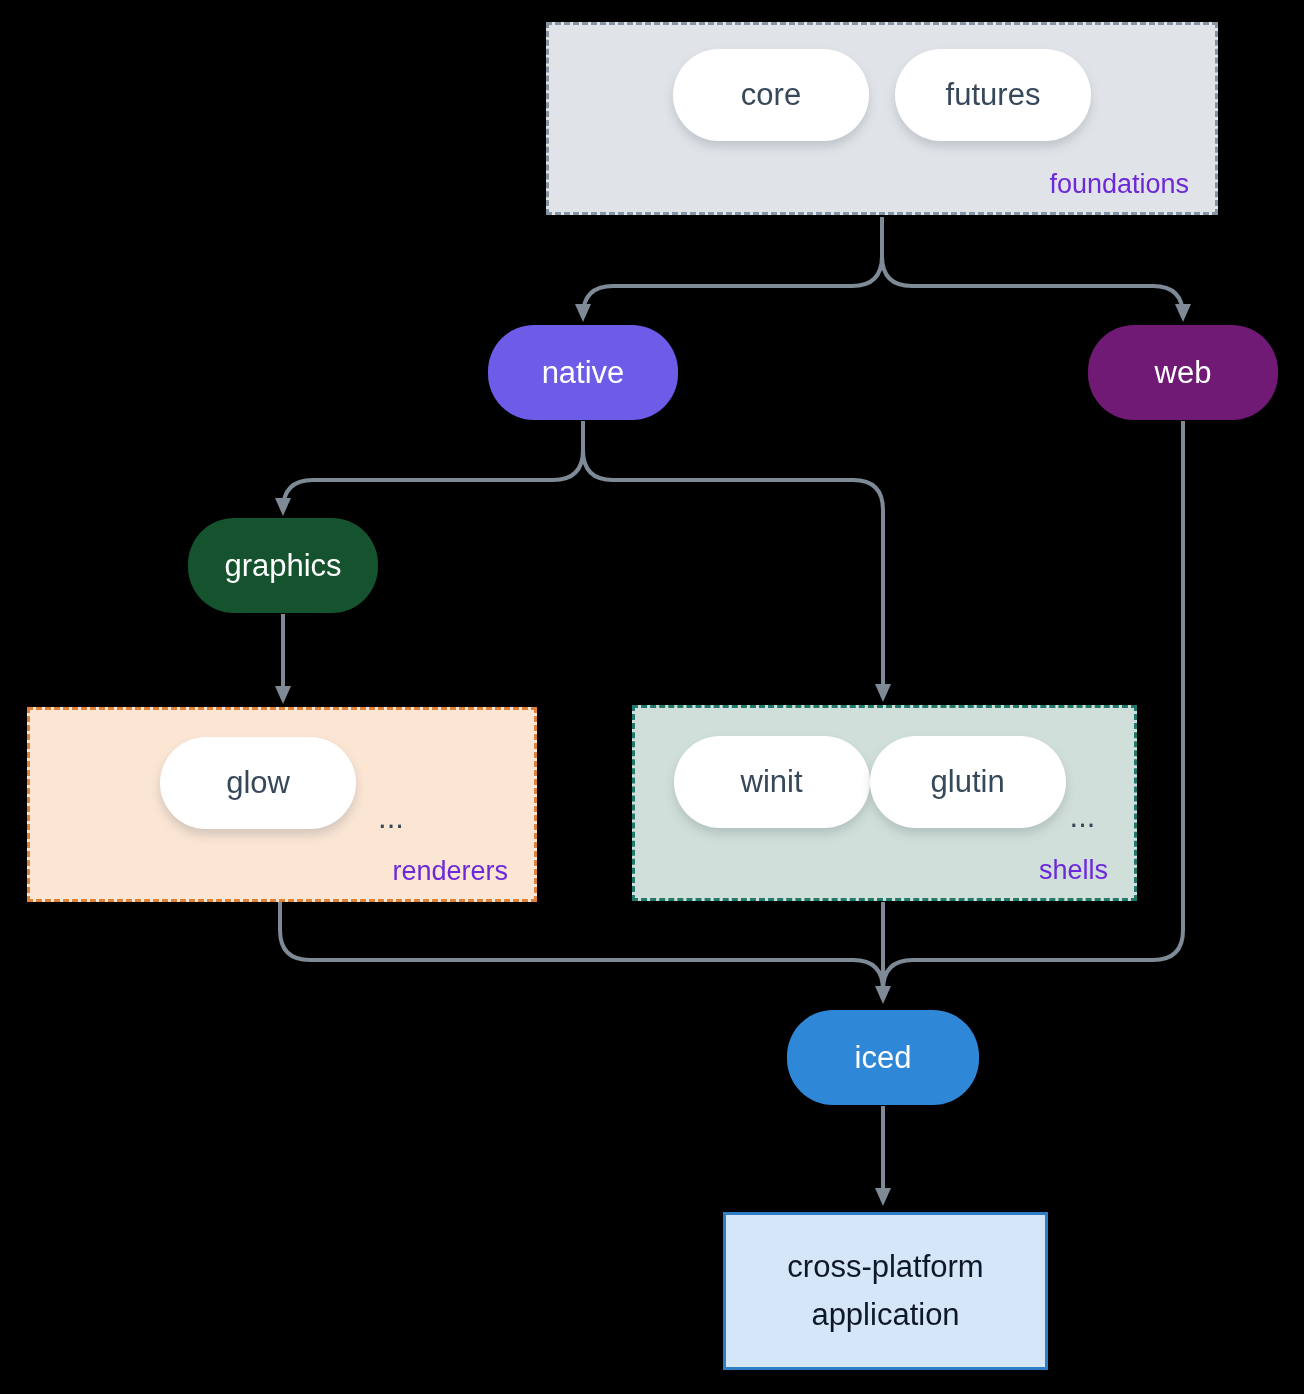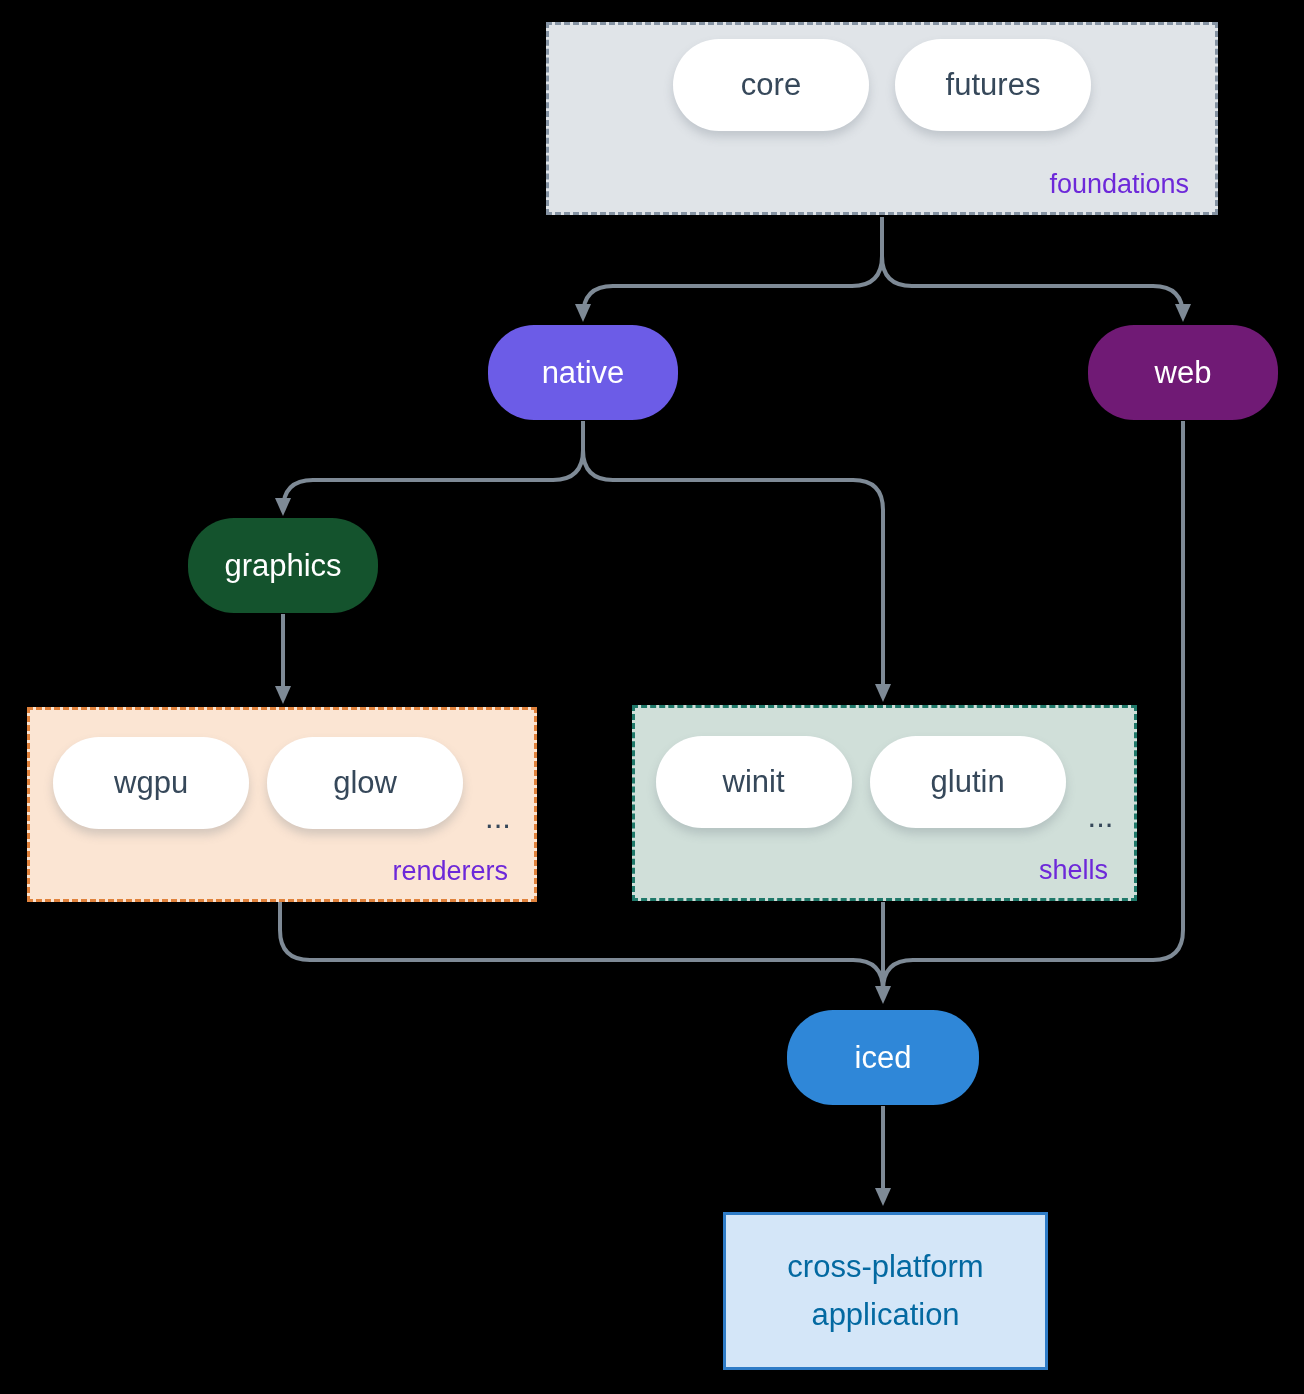--- a/index.html
+++ b/index.html
@@ -33,36 +33,36 @@
     bottom: 12px;
     font-size: 27px;
     color: #6d28d9;
   }
   .group-foundations {
     left: 546px; top: 22px;
     width: 672px; height: 193px;
     background: #e0e4e8;
     border: 3px dashed #8593a3;
     gap: 26px;
-    padding-top: 14px;
+    padding-top: 24px;
   }
   .group-renderers {
     left: 27px; top: 707px;
     width: 510px; height: 195px;
     background: #fbe5d3;
     border: 3px dashed #e0823c;
     gap: 18px;
     padding-top: 27px;
   }
   .group-shells {
     left: 632px; top: 705px;
     width: 505px; height: 196px;
     background: #d0dfd9;
     border: 3px dashed #20796a;
-    gap: 18px;
+    gap: 0;
     padding-top: 28px;
   }
   .pill {
     display: flex;
     align-items: center;
     justify-content: center;
     font-size: 31px;
     border-radius: 46px;
     box-sizing: border-box;
   }
@@ -97,21 +97,21 @@
     border: 3px solid #2f7cc7;
     display: flex;
     align-items: center;
     justify-content: center;
     text-align: center;
     z-index: 1;
   }
   .app-box .app-label {
     font-size: 31px;
     line-height: 48px;
-    color: #0369a1;
+    color: #0f172a;
     width: 280px;
   }
 </style>
 </head>
 <body>
 
 <div class="canvas">
 
   <svg class="edges" width="1304" height="1394" viewBox="0 0 1304 1394" xmlns="http://www.w3.org/2000/svg">
     <defs>
@@ -136,21 +136,20 @@
     <div class="pill pill-white">core</div>
     <div class="pill pill-white">futures</div>
     <div class="group-label">foundations</div>
   </div>
 
   <div class="pill node node-native">native</div>
   <div class="pill node node-web">web</div>
   <div class="pill node node-graphics">graphics</div>
 
   <div class="group group-renderers">
-    <div class="pill pill-white">wgpu</div>
     <div class="pill pill-white">glow</div>
     <div class="ellipsis">...</div>
     <div class="group-label">renderers</div>
   </div>
 
   <div class="group group-shells">
     <div class="pill pill-white">winit</div>
     <div class="pill pill-white">glutin</div>
     <div class="ellipsis">...</div>
     <div class="group-label">shells</div>

